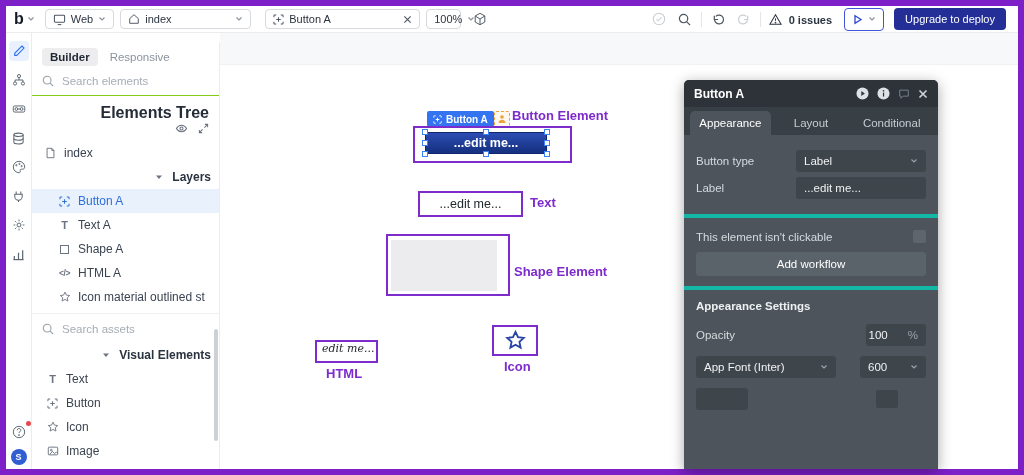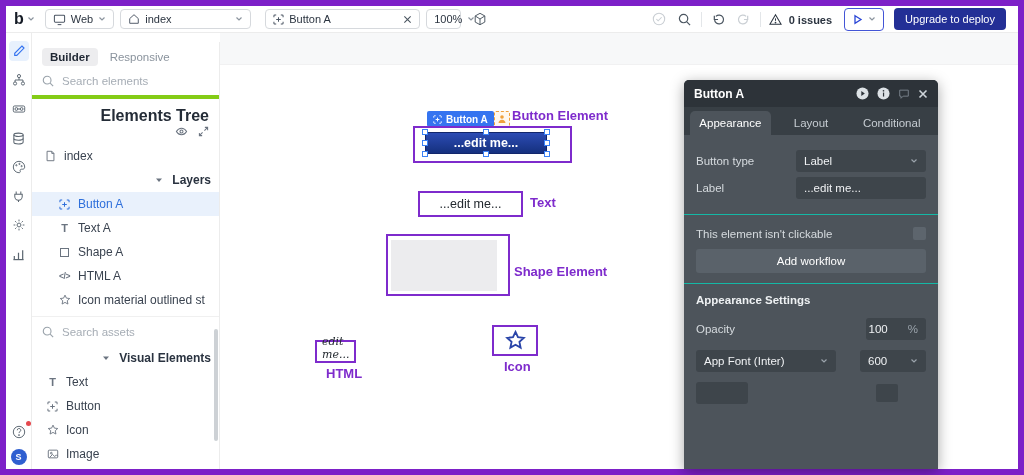--- a/index.html
+++ b/index.html
@@ -34,21 +34,21 @@
   .rail-icon.active { background:#e8f1fd; color:#3574f0; }
   .rail-bottom { margin-top:auto; display:flex; flex-direction:column; align-items:center; }
   .red-dot { position:absolute; top:-1px; right:-2px; width:5px; height:5px; border-radius:50%; background:#e5484d; }
   .avatar { width:16px; height:16px; border-radius:50%; background:#2f5fd0; color:#fff; font-size:9px; font-weight:700; display:flex; align-items:center; justify-content:center; margin-top:7px; }
 
   
   .panel-left { position:absolute; left:26px; top:36px; bottom:0; width:188px; border-right:1px solid #ececec; background:#fff; font-size:12px; color:#3a4350; box-sizing:border-box; z-index:15; overflow:hidden; }
   .pl-tabs { display:flex; gap:8px; padding:6px 10px 4px; align-items:center; }
   .pl-tab { color:#8a939d; font-size:11.5px; padding:3px 4px; }
   .pl-tab.active { background:#ededef; border-radius:4px; padding:3px 8px; font-weight:700; color:#1f2733; }
-  .search-row { display:flex; align-items:center; gap:6px; padding:4px 10px 7px; border-bottom:4px solid #84cc16; color:#9aa3ab; }
+  .search-row { display:flex; align-items:center; gap:6px; padding:4px 10px 7px; border-bottom:1px solid #84cc16; color:#9aa3ab; }
   .search-row input { border:none; outline:none; font-size:11.5px; width:130px; color:#3a4350; font-family:"Liberation Sans",sans-serif; background:transparent; }
   .search-row input::placeholder { color:#a6adb5; }
   .tree-head { display:flex; align-items:flex-end; padding:8px 10px 6px; font-weight:700; color:#242c37; font-size:16px;flex-direction:column; }
   .tree-head .th-icons { margin-left:auto; display:flex; gap:10px; color:#6b7480; align-items:center; }
   .tree-item { display:flex; align-items:center; gap:7px; padding:4px 8px 4px 12px; line-height:16px; color:#3a4350; }
   .tree-item .ti-ic { color:#6b7480; display:flex; width:13px; justify-content:center; }
   .tree-item.child { padding-left:26px; }
   .tree-item.selected { background:#e9f1fc; color:#2e6fdb; }
   .tree-item.selected .ti-ic { color:#2e6fdb; }
   .tree-item.group { font-weight:600; color:#2a3340;justify-content:flex-end; }
@@ -64,31 +64,31 @@
   .cv-outline { position:absolute; border:2px solid #7e2bcc; box-sizing:border-box; background:#fff; }
   .cv-label { position:absolute; color:#7e2bcc; font-weight:700; font-size:13px; white-space:nowrap; }
   .sel-rect { position:absolute; left:193px; top:93px; width:159px; height:37px; border:2px solid #7e2bcc; box-sizing:border-box; }
   .cv-button { position:absolute; left:205px; top:99px; width:122px; height:22px; background:linear-gradient(180deg,#2c4cb4 0%,#15307e 100%); border:1px solid #12266b; border-radius:2px; color:#fff; font-weight:700; font-size:12.5px; display:flex; align-items:center; justify-content:center; box-sizing:border-box; }
   .handle { position:absolute; width:6px; height:6px; background:#fff; border:1px solid #3b82f6; box-sizing:border-box; }
   .badge-blue { position:absolute; left:207px; top:78px; height:16px; background:#3574f0; color:#fff; font-size:10px; font-weight:700; padding:0 6px; border-radius:2px; display:flex; gap:4px; align-items:center; }
   .badge-orange { position:absolute; left:274px; top:78px; width:16px; height:16px; border:1px dashed #f0a13c; background:#fff8ee; display:flex; align-items:center; justify-content:center; box-sizing:border-box; border-radius:2px; }
   .cv-text { left:198px; top:158px; width:105px; height:26px; display:flex; align-items:center; justify-content:center; color:#23292f; font-size:12.5px; }
   .cv-shape { left:166px; top:201px; width:124px; height:62px; }
   .cv-shape-fill { position:absolute; left:3px; top:4px; width:106px; height:51px; background:#ececee; }
-  .cv-html { left:95px; top:307px; width:41px; height:23px; display:flex; align-items:flex-end; padding-left:5px; font-family:"DejaVu Serif",serif; font-style:italic; font-size:11px; color:#23292f; box-sizing:border-box; }
+  .cv-html { left:95px; top:307px; width:63px; height:23px; display:flex; align-items:flex-start; padding-left:5px; font-family:"DejaVu Serif",serif; font-style:italic; font-size:11px; color:#23292f; box-sizing:border-box; }
   .cv-icon { left:272px; top:292px; width:46px; height:31px; display:flex; align-items:center; justify-content:center; color:#2944a8; }
 
   
   .inspector { position:absolute; left:678px; top:74px; width:254px; bottom:0; background:#4d545b; z-index:30; border-radius:5px 5px 0 0; box-shadow:0 3px 14px rgba(0,0,0,.35); font-size:11.5px; color:#dfe3e7; box-sizing:border-box; overflow:hidden; }
   .insp-header { height:27px; background:#2d3339; display:flex; align-items:center; padding:0 10px; color:#fff; font-weight:700; font-size:12px; }
   .insp-hicons { margin-left:auto; display:flex; gap:8px; align-items:center; }
   .insp-tabs { height:28px; background:#383f45; display:flex; align-items:stretch; padding:4px 6px 0; box-sizing:border-box; }
   .insp-tab { flex:1; display:flex; align-items:center; justify-content:center; color:#c6ccd2; font-size:11.5px; }
   .insp-tab.active { background:#4d545b; color:#fff; border-radius:5px 5px 0 0; }
-  .sec { padding:10px 12px; border-bottom:1px solid #14b8a6; }
+  .sec { padding:10px 12px; border-bottom:4px solid #14b8a6; }
   .sec:last-child { border-bottom:none; }
   .row { display:flex; align-items:center; justify-content:space-between; margin:5px 0; }
   .lbl { color:#d6dbdf; }
   .field { background:#3e454b; border-radius:3px; height:22px; display:flex; align-items:center; padding:0 8px; color:#f0f2f4; box-sizing:border-box; }
   .field.dd { justify-content:space-between; }
   .field .dd-chev { color:#9aa3ab; }
   .w130 { width:130px; }
   .cbx { width:13px; height:13px; background:#5d656d; border-radius:2px; }
   .btn-block { background:#5a626a; border-radius:3px; height:24px; display:flex; align-items:center; justify-content:center; color:#fff; margin-top:9px; }
   .links-row { display:flex; justify-content:space-between; color:#d6dbdf; margin-top:7px; font-size:11px; }

